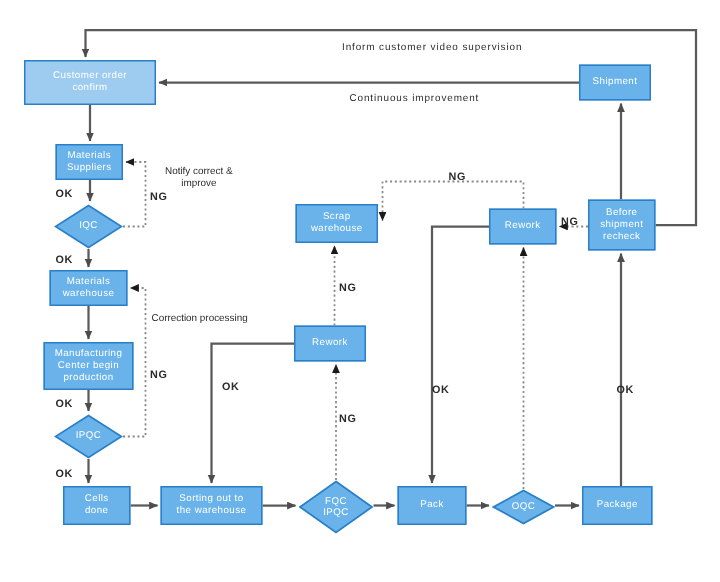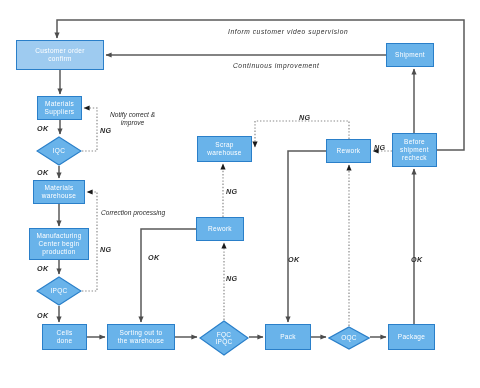--- a/index.html
+++ b/index.html
@@ -67,21 +67,20 @@
     letter-spacing: 0.3px;
     white-space: pre-line;
   }
   .edge-label {
     position: absolute;
     color: #2b2b2b;
     font-size: 6.6px;
     line-height: 8px;
     white-space: nowrap;
     z-index: 4;
-    font-style: italic;
   }
   .edge-label.bold {
     font-weight: bold;
     font-size: 7.2px;
     letter-spacing: 0.4px;
   }
   .edge-label.wide {
     letter-spacing: 0.6px;
   }
 </style>

